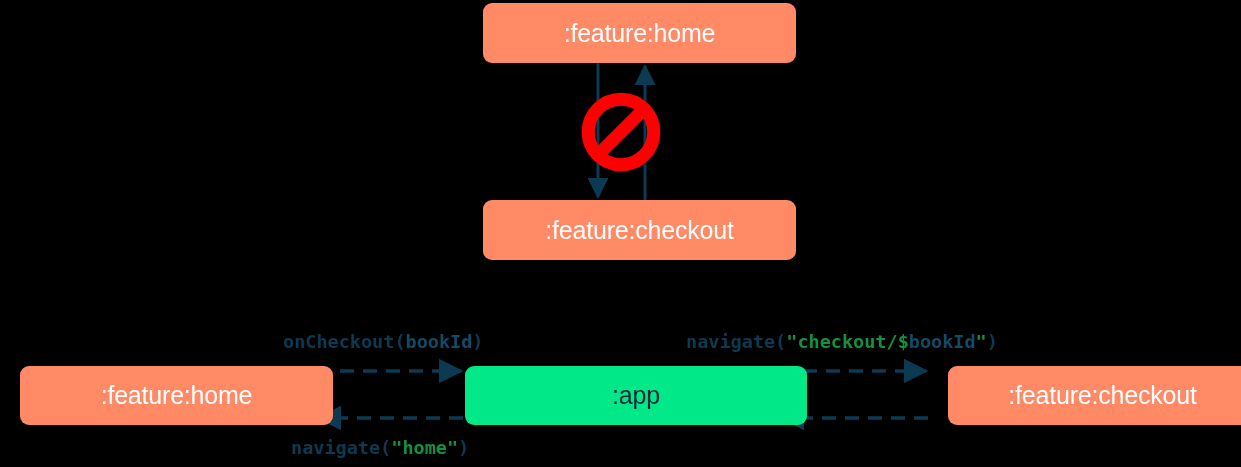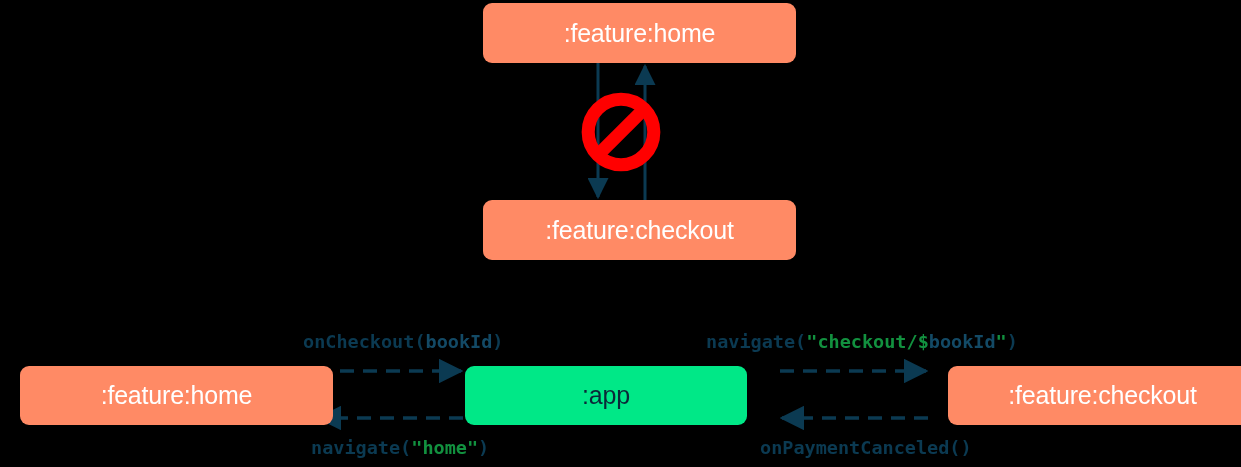--- a/index.html
+++ b/index.html
@@ -38,21 +38,21 @@
     background: #00E887;
     color: #0B2838;
   }
 
   
   #node-top-home   { left: 465px; top: 3px;   width: 313px; height: 60px; }
   #node-top-checkout { left: 465px; top: 200px; width: 313px; height: 60px; }
 
   
   #node-bottom-home     { left: 2px;   top: 366px; width: 313px; height: 59px; }
-  #node-bottom-app      { left: 465px; top: 366px; width: 282px; height: 59px; }
+  #node-bottom-app      { left: 465px; top: 366px; width: 342px; height: 59px; }
   #node-bottom-checkout { left: 930px; top: 366px; width: 309px; height: 59px; }
 
   
   #edges {
     position: absolute;
     left: 0; top: 0;
     width: 1241px;
     height: 467px;
     pointer-events: none;
   }
@@ -68,21 +68,20 @@
 
   
   .edge-label {
     position: absolute;
     font-family: "DejaVu Sans Mono", monospace;
     font-size: 18.5px;
     font-weight: bold;
     letter-spacing: 0px;
     white-space: nowrap;
     color: #0B3A52;
-    margin-left: 20px;
   }
   .tok-ident  { color: #0B3A52; }
   .tok-param  { color: #134A66; }
   .tok-string { color: #12913F; }
   .tok-paren  { color: #0B3A52; }
 
   #label-oncheckout      { left: 283px; top: 331px; }
   #label-navigate-co     { left: 686px; top: 331px; }
   #label-navigate-home   { left: 291px; top: 437px; }
   #label-onpaymentcancel { left: 740px; top: 437px; }
@@ -136,15 +135,14 @@
   <div class="node node-salmon" id="node-bottom-checkout">
     <span>:feature:checkout</span>
   </div>
 
   <div class="edge-label" id="label-oncheckout"><span class="tok-ident">onCheckout</span><span class="tok-paren">(</span><span class="tok-param">bookId</span><span class="tok-paren">)</span></div>
 
   <div class="edge-label" id="label-navigate-co"><span class="tok-ident">navigate</span><span class="tok-paren">(</span><span class="tok-string">"checkout/$</span><span class="tok-param">bookId</span><span class="tok-string">"</span><span class="tok-paren">)</span></div>
 
   <div class="edge-label" id="label-navigate-home"><span class="tok-ident">navigate</span><span class="tok-paren">(</span><span class="tok-string">"home"</span><span class="tok-paren">)</span></div>
 
-  <div class="edge-label" id="label-onpaymentcancel"><span class="tok-ident">onPaymentCanceled()</span></div>
 
 </div>
 
 </body></html>

